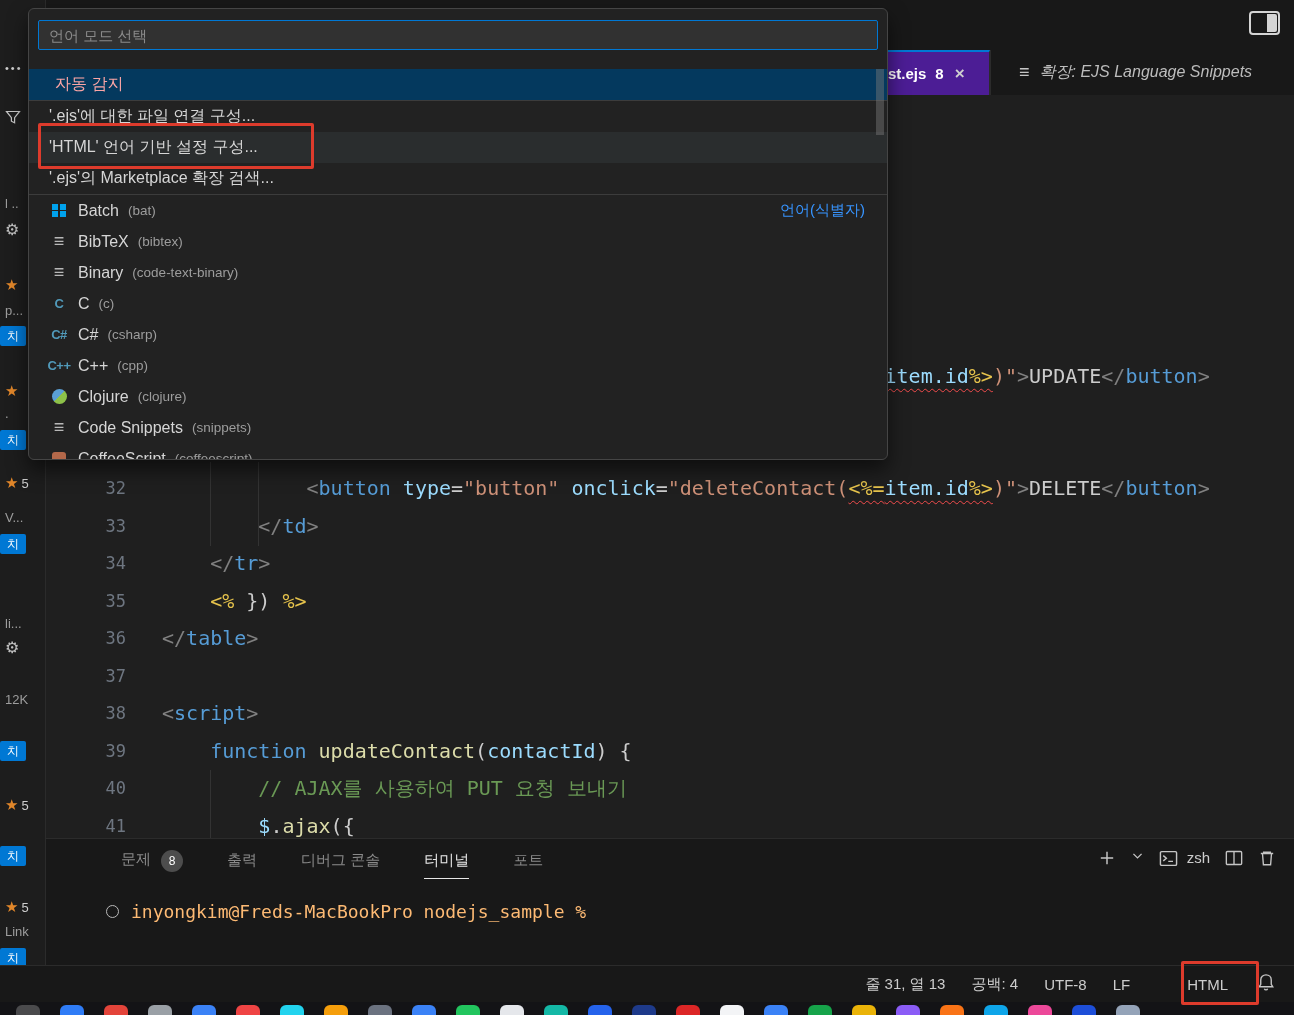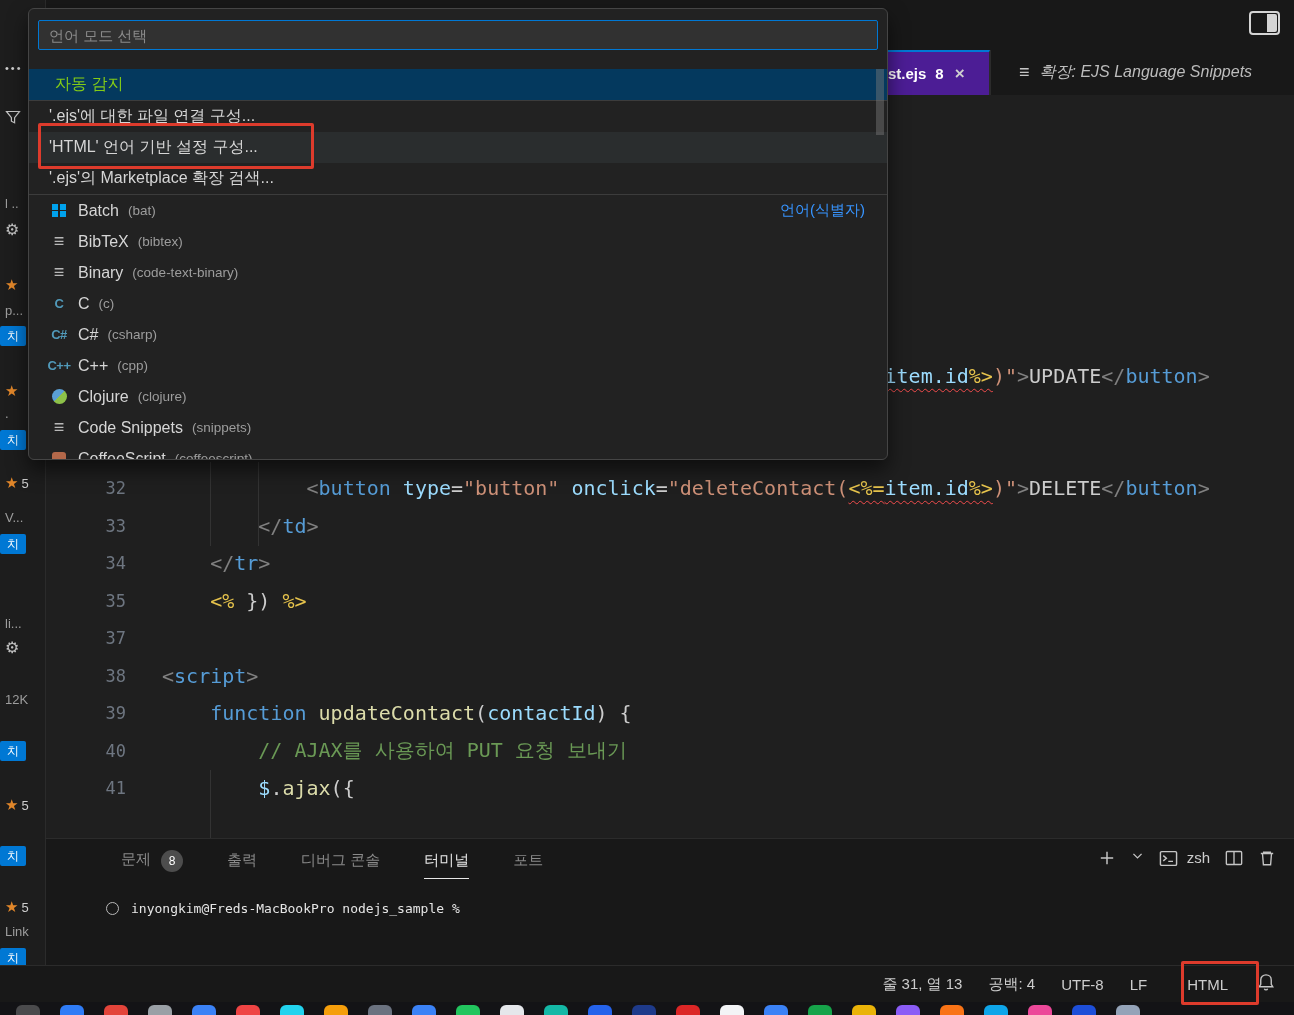--- a/index.html
+++ b/index.html
@@ -51,46 +51,46 @@
   .panel{position:absolute;left:46px;top:838px;right:0;height:127px;background:#181818;border-top:1px solid #2b2b2b;}
   .panel-tabs{position:absolute;left:75px;top:8px;display:flex;gap:44px;height:36px;align-items:center;font-size:15px;}
   .ptab{color:#8a8a8a;display:flex;padding-bottom:8px;border-bottom:1px solid transparent;}
   .ptab.active{color:#e7e7e7;border-bottom-color:#e7e7e7;}
   .pbadge{display:inline-flex;width:22px;height:22px;border-radius:50%;background:#4d4d4d;color:#fff;font-size:12px;
           align-items:center;justify-content:center;margin-left:10px;}
   .panel-actions{position:absolute;right:18px;top:10px;display:flex;align-items:flex-start;gap:15px;color:#ccc;}
   .panel-actions svg{display:block;}
   .zsh-label{font-size:15px;color:#ccc;margin-left:-6px;}
   .term-line{position:absolute;left:60px;top:62px;display:flex;align-items:center;gap:12px;
-             font-family:"DejaVu Sans Mono",monospace;font-size:13px;color:#e5e5e5;}
+             font-family:"DejaVu Sans Mono",monospace;font-size:18px;color:#fdba74;}
   .prompt-circle{width:11px;height:11px;border:1.5px solid #b9b9b9;border-radius:50%;flex:none;}
 
   
   .statusbar{position:absolute;left:0;top:965px;width:100%;height:37px;background:#181818;border-top:1px solid #2b2b2b;
              display:flex;align-items:center;justify-content:flex-end;gap:0;box-sizing:border-box;padding-right:18px;}
   #status-items{display:flex;align-items:center;gap:26px;font-size:15px;color:#ccc;}
   .status-item{white-space:nowrap;}
-  .status-lang{padding:0 14px;}
+  .status-lang{padding:0 14px;margin-left:17px;}
   .bell{margin-left:14px;}
 
   
   .dock{position:absolute;left:0;top:1002px;width:100%;height:13px;background:#131316;overflow:hidden;}
   .dock-row{display:flex;gap:20px;padding-left:16px;}
   .dock-icon{width:24px;height:24px;border-radius:6px;margin-top:3px;flex:none;}
 
   
   .quickpick{position:absolute;left:28px;top:8px;width:860px;height:452px;background:#222222;border:1px solid #454545;
              border-radius:6px;box-shadow:0 10px 20px rgba(0,0,0,.55);z-index:10;overflow:hidden;box-sizing:border-box;}
   .qp-input{position:absolute;left:9px;top:11px;width:840px;height:30px;background:#313131;
             border:1px solid var(--accent-blue,#0078d4);border-radius:2px;color:#ccc;font-size:15px;padding:0 10px;
             box-sizing:border-box;outline:none;font-family:"Liberation Sans",sans-serif;}
   .qp-input::placeholder{color:#8a8a8a;}
   .qp-list{position:absolute;left:0;top:60px;right:0;bottom:0;overflow:hidden;}
   .qp-row{display:flex;align-items:center;height:31px;padding:0 22px 0 20px;font-size:16px;color:#d6d6d6;}
-  .qp-row.selected{background:var(--selection-blue,#04395e);color:#84cc16;padding-left:26px;}
+  .qp-row.selected{background:var(--selection-blue,#04395e);color:#fca5a5;padding-left:26px;}
   .qp-row.hovered{background:#2a2d2e;}
   .qp-sep{height:1px;background:#3c3c3c;}
   .qp-icon{width:20px;margin-right:9px;display:flex;align-items:center;justify-content:center;flex:none;}
   .ic-lines{color:#b8b8b8;font-size:18px;}
   .ic-letter{color:#519aba;font-weight:bold;font-size:13px;letter-spacing:-.5px;}
   .ic-win{display:grid;grid-template-columns:6px 6px;grid-template-rows:6px 6px;gap:1.5px;}
   .ic-win i{background:#00a2ed;display:block;}
   .ic-cloj{width:15px;height:15px;border-radius:50%;background:linear-gradient(135deg,#5a9fd4 50%,#8dc149 50%);display:block;}
   .ic-coffee{width:14px;height:13px;border-radius:3px 3px 6px 6px;background:#b3684a;display:block;}
   .qp-detail{color:#9d9d9d;font-size:13.5px;margin-left:9px;}
@@ -174,20 +174,24 @@
         <span class="ln">33</span>
         <span class="code">        <span class="tk-p">&lt;/</span><span class="tk-t">td</span><span class="tk-p">&gt;</span></span>
       </div>
       <div class="row">
         <span class="ln">34</span>
         <span class="code">    <span class="tk-p">&lt;/</span><span class="tk-t">tr</span><span class="tk-p">&gt;</span></span>
       </div>
       <div class="row">
         <span class="ln">35</span>
         <span class="code">    <span class="tk-e">&lt;%</span><span class="tk-w"> })</span><span class="tk-e"> %&gt;</span></span>
+      </div>
+      <div class="row">
+        <span class="ln">36</span>
+        <span class="code"><span class="tk-p">&lt;/</span><span class="tk-t">table</span><span class="tk-p">&gt;</span></span>
       </div>
       <div class="row">
         <span class="ln">37</span>
         <span class="code"></span>
       </div>
       <div class="row">
         <span class="ln">38</span>
         <span class="code"><span class="tk-p">&lt;</span><span class="tk-t">script</span><span class="tk-p">&gt;</span></span>
       </div>
       <div class="row">

